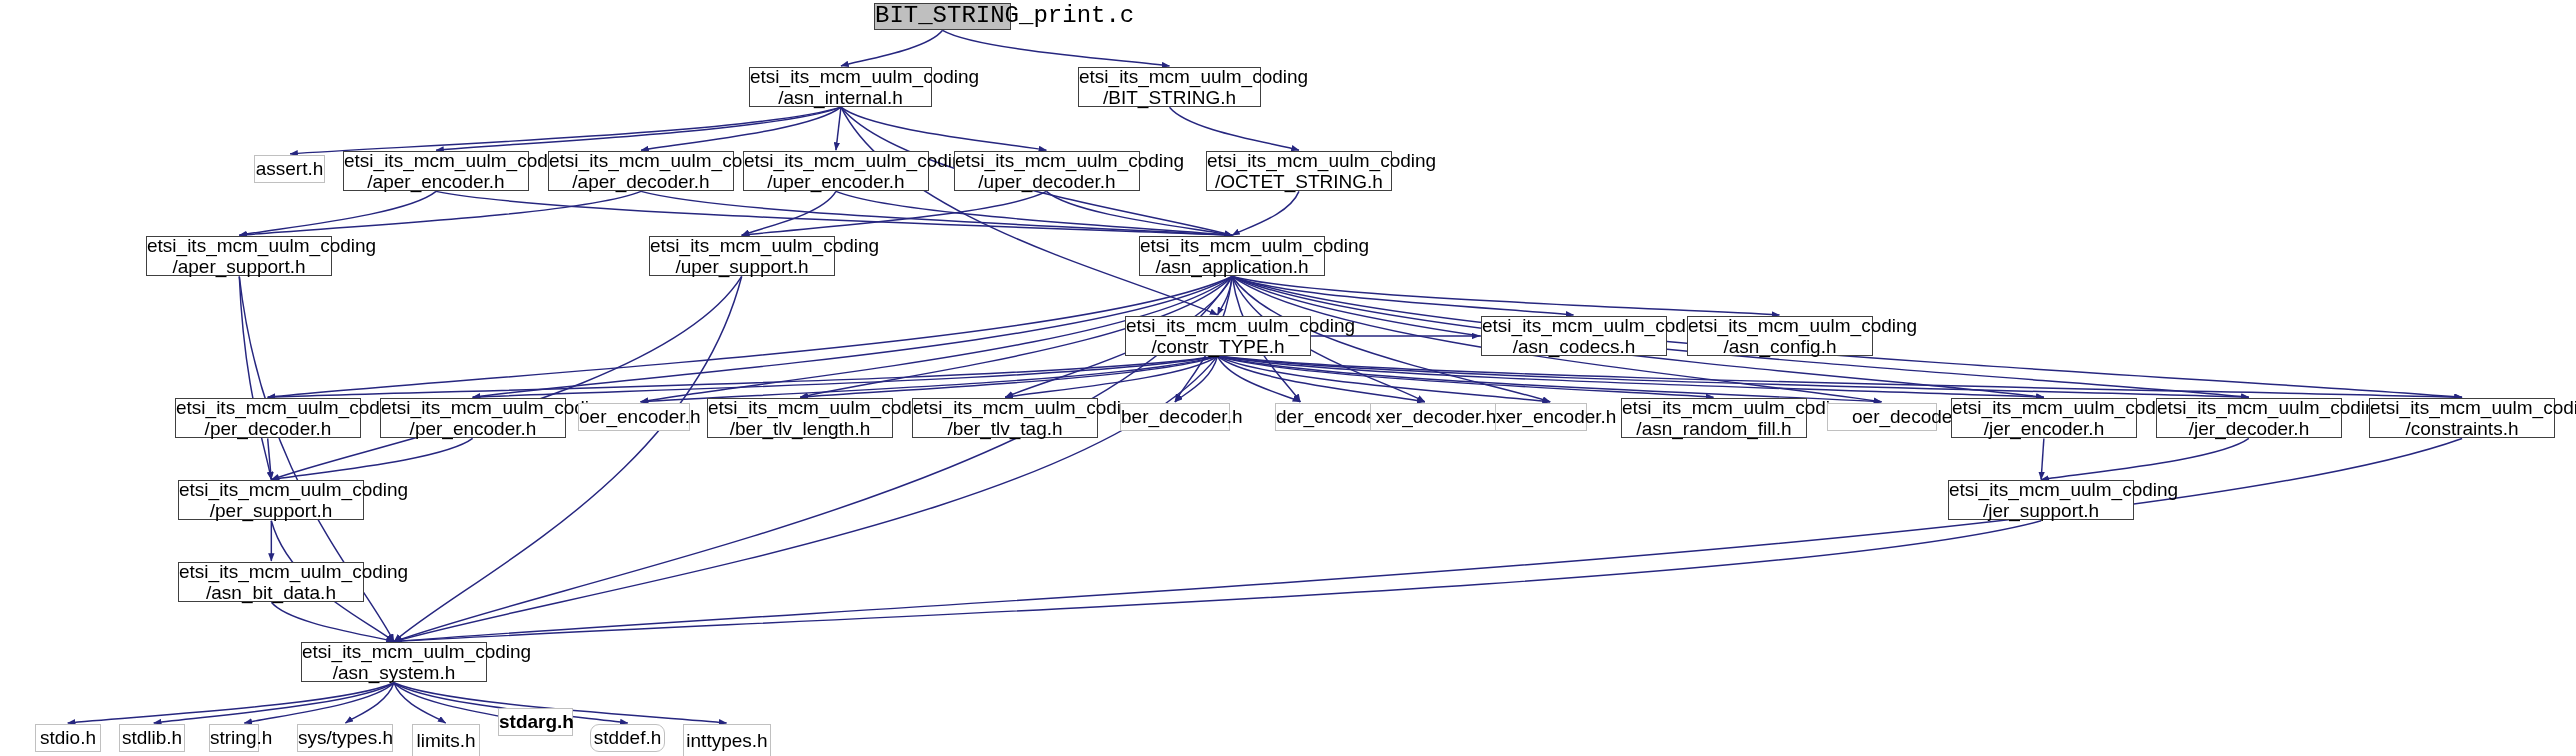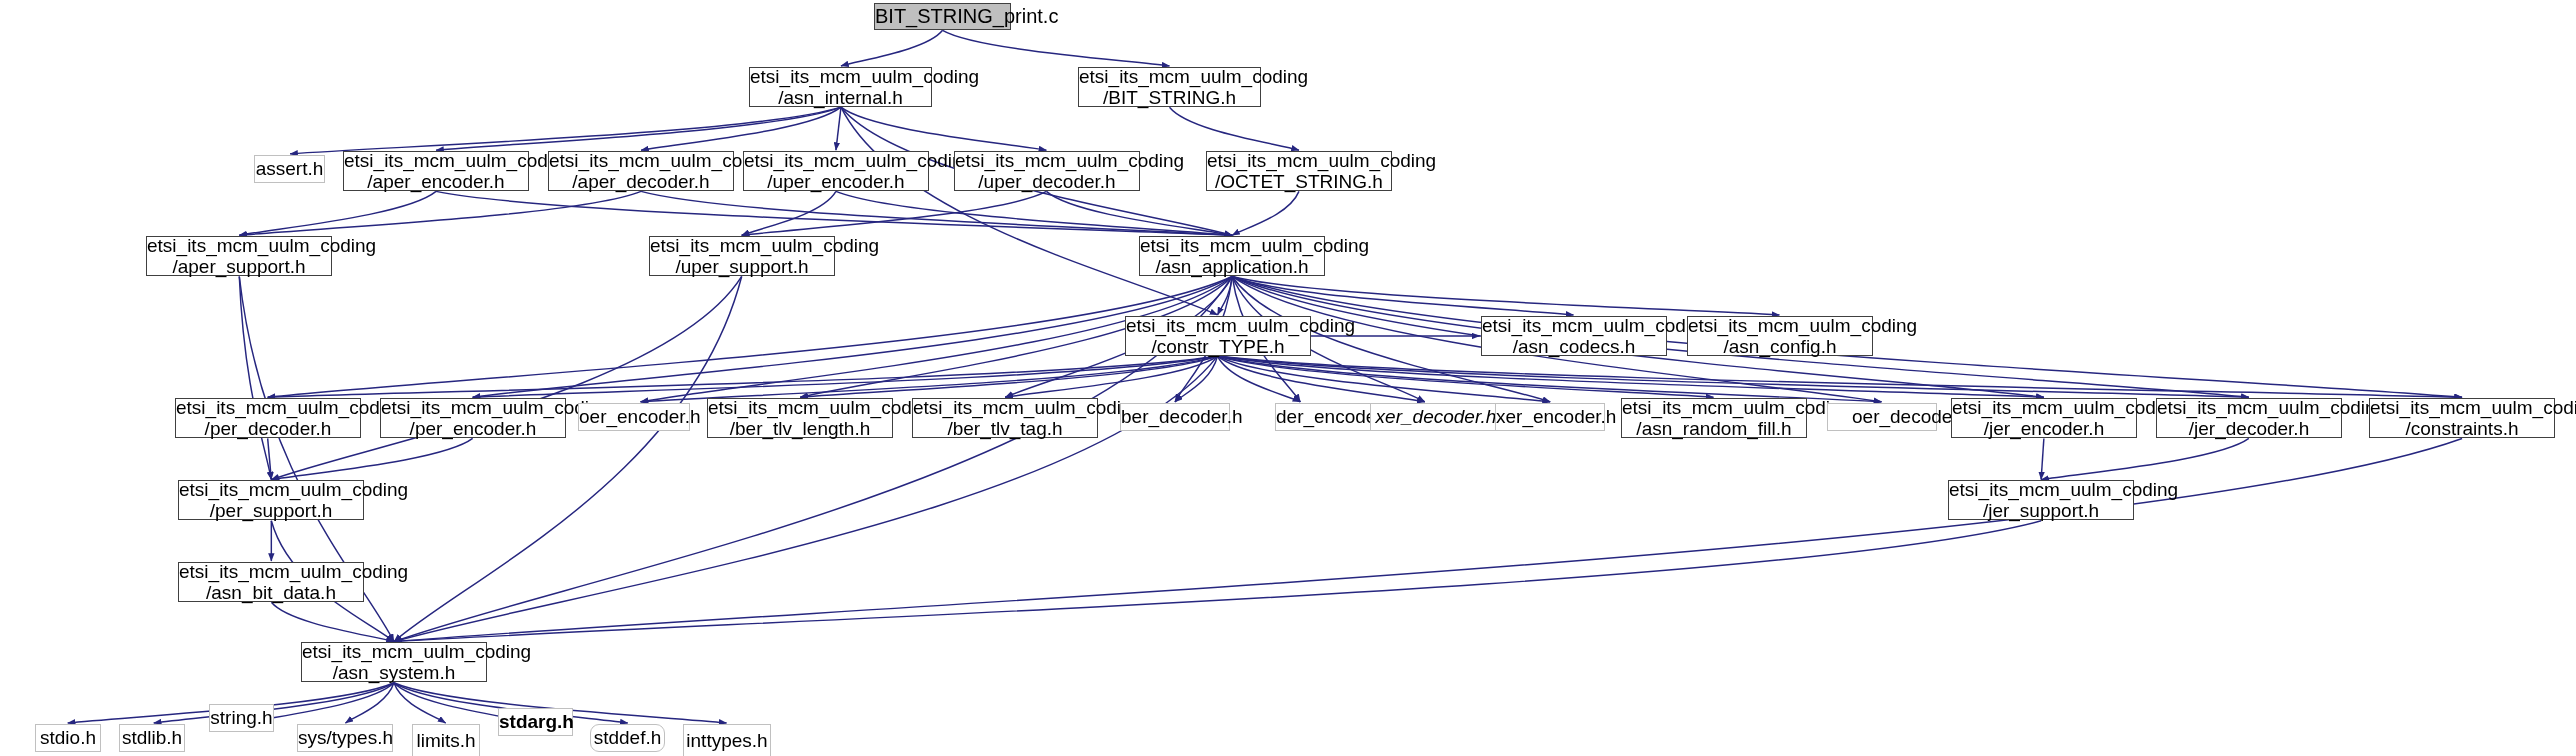--- a/index.html
+++ b/index.html
@@ -3,21 +3,21 @@
 <meta charset="utf-8">
 <style>
   html,body{margin:0;padding:0;background:#ffffff;}
   #canvas{position:relative;width:2576px;height:757px;background:#ffffff;
           font-family:"Liberation Sans","DejaVu Sans",sans-serif;}
   svg#edges{position:absolute;left:0;top:0;width:2576px;height:757px;pointer-events:none;}
   .node{position:absolute;box-sizing:border-box;display:flex;align-items:center;
         justify-content:center;text-align:center;line-height:1.12;
         color:#000000;background:#ffffff;white-space:pre;}
   .node .lbl{display:block;width:100%;}
-  .n-root{border:1.8px solid #404040;background:#bfbfbf;font-size:20px;}
+  .n-root{border:1.8px solid #404040;background:#bfbfbf;font-size:24px;font-family:Liberation Mono, monospace;}
   .n-main{border:1.8px solid #404040;background:#ffffff;font-size:19px;}
   .n-ext{border:0.9px solid #c0c0c0;background:#ffffff;font-size:19px;}
 </style>
 </head>
 <body>
 
 <div id="canvas">
   <svg id="edges" viewBox="0 0 2815 827" width="2576" height="757">
     <defs>
       <marker id="arw" markerWidth="9" markerHeight="7" refX="8.5" refY="3.5" orient="auto" markerUnits="userSpaceOnUse">
@@ -133,42 +133,42 @@
 /per_decoder.h</span></div>
       <div class="node n-main" style="left: 380px; top: 398px; width: 186px; height: 40px;"><span class="lbl">etsi_its_mcm_uulm_coding
 /per_encoder.h</span></div>
       <div class="node n-ext" style="left: 578px; top: 403px; width: 112px; height: 27.5px;"><span class="lbl">oer_encoder.h</span></div>
       <div class="node n-main" style="left: 707px; top: 398px; width: 186px; height: 40px;"><span class="lbl">etsi_its_mcm_uulm_coding
 /ber_tlv_length.h</span></div>
       <div class="node n-main" style="left: 912px; top: 398px; width: 186px; height: 40px;"><span class="lbl">etsi_its_mcm_uulm_coding
 /ber_tlv_tag.h</span></div>
       <div class="node n-ext" style="left: 1120px; top: 403px; width: 110px; height: 27.5px;"><span class="lbl">ber_decoder.h</span></div>
       <div class="node n-ext" style="left: 1275px; top: 403px; width: 110px; height: 27.5px;"><span class="lbl">der_encoder.h</span></div>
-      <div class="node n-ext" style="left: 1370px; top: 403px; width: 132px; height: 27.5px; font-style: italic;"><span class="lbl">xer_decoder.h</span></div>
-      <div class="node n-ext" style="left: 1495px; top: 403px; width: 110px; height: 27.5px; justify-content: center;"><span class="lbl">xer_encoder.h</span></div>
+      <div class="node n-ext" style="left: 1370px; top: 403px; width: 132px; height: 27.5px;"><span class="lbl">xer_decoder.h</span></div>
+      <div class="node n-ext" style="left: 1495px; top: 403px; width: 92px; height: 27.5px; justify-content: center;"><span class="lbl">xer_encoder.h</span></div>
       <div class="node n-main" style="left: 1621px; top: 398px; width: 186px; height: 40px;"><span class="lbl">etsi_its_mcm_uulm_coding
 /asn_random_fill.h</span></div>
       <div class="node n-ext" style="left: 1827px; top: 403px; width: 110px; height: 27.5px; padding-left: 24px;"><span class="lbl">oer_decoder.h</span></div>
       <div class="node n-main" style="left: 1951px; top: 398px; width: 186px; height: 40px;"><span class="lbl">etsi_its_mcm_uulm_coding
 /jer_encoder.h</span></div>
       <div class="node n-main" style="left: 2156px; top: 398px; width: 186px; height: 40px;"><span class="lbl">etsi_its_mcm_uulm_coding
 /jer_decoder.h</span></div>
       <div class="node n-main" style="left: 2369px; top: 398px; width: 186px; height: 40px;"><span class="lbl">etsi_its_mcm_uulm_coding
 /constraints.h</span></div>
       <div class="node n-main" style="left: 178px; top: 480px; width: 186px; height: 40px;"><span class="lbl">etsi_its_mcm_uulm_coding
 /per_support.h</span></div>
       <div class="node n-main" style="left: 1948px; top: 480px; width: 186px; height: 40px;"><span class="lbl">etsi_its_mcm_uulm_coding
 /jer_support.h</span></div>
       <div class="node n-main" style="left: 178px; top: 562px; width: 186px; height: 40px;"><span class="lbl">etsi_its_mcm_uulm_coding
 /asn_bit_data.h</span></div>
       <div class="node n-main" style="left: 301px; top: 642px; width: 186px; height: 40px;"><span class="lbl">etsi_its_mcm_uulm_coding
 /asn_system.h</span></div>
       <div class="node n-ext" style="left: 35px; top: 724px; width: 66px; height: 27.5px;"><span class="lbl">stdio.h</span></div>
       <div class="node n-ext" style="left: 119px; top: 724px; width: 66px; height: 27.5px;"><span class="lbl">stdlib.h</span></div>
-      <div class="node n-ext" style="left: 209px; top: 704px; width: 65px; height: 27.5px;"><span class="lbl">string.h</span></div>
+      <div class="node n-ext" style="left: 209px; top: 724px; width: 50px; height: 27.5px;"><span class="lbl">string.h</span></div>
       <div class="node n-ext" style="left: 297px; top: 724px; width: 96px; height: 27.5px;"><span class="lbl">sys/types.h</span></div>
       <div class="node n-ext" style="left: 412px; top: 724px; width: 68px; height: 33px;"><span class="lbl">limits.h</span></div>
       <div class="node n-ext" style="left: 498px; top: 708px; width: 75px; height: 27.5px; font-weight: bold;"><span class="lbl">stdarg.h</span></div>
       <div class="node n-ext" style="left: 590px; top: 724px; width: 75px; height: 27.5px; border-radius: 9px;"><span class="lbl">stddef.h</span></div>
       <div class="node n-ext" style="left: 683px; top: 724px; width: 88px; height: 33px;"><span class="lbl">inttypes.h</span></div>
     </div>
 </div>
 
 
 </body></html>

